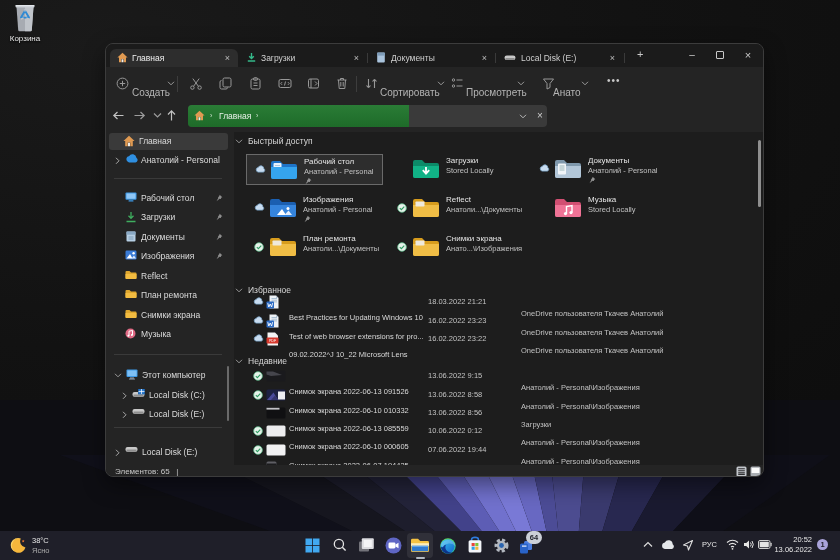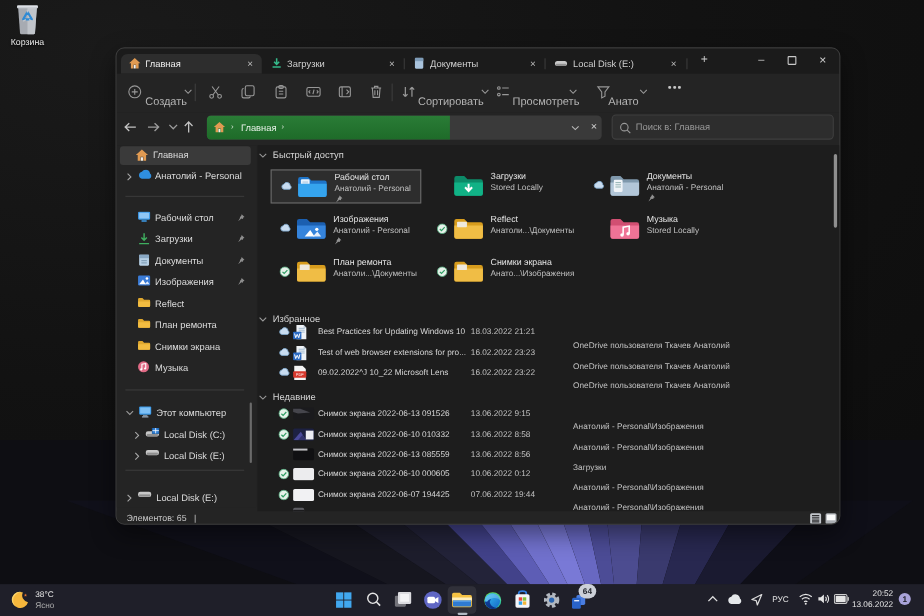--- a/index.html
+++ b/index.html
@@ -42,21 +42,21 @@
 .seched .sc svg{display:inline-block;vertical-align:0px}
 .qtile{position:absolute;width:137px;height:31px}
 .qtile .qst{position:absolute;left:8px;top:10px}
 .qtile .qfold{position:absolute;left:23px;top:3px}
 .qtile .qname{position:absolute;left:57px;top:2px;font-size:8px;color:#e4e4e4;white-space:nowrap}
 .qtile .qsub{position:absolute;left:57px;top:12px;font-size:7.5px;color:#c0c0c0;white-space:nowrap}
 .qtile .qpin{position:absolute;left:57px;top:22px;opacity:.8}
 .frow{position:absolute;left:0;width:530px;height:19px;font-size:7.5px;color:#d8d8d8}
 .frow .fst{position:absolute;left:19px;top:4px}
 .frow .fico{position:absolute;left:32px;top:2px}
-.frow .fname{position:absolute;left:55px;top:4px;white-space:nowrap;width:137px;overflow:hidden}
+.frow .fname{position:absolute;left:55px;top:20px;white-space:nowrap;width:137px;overflow:hidden}
 .frow .fdate{position:absolute;left:194px;top:4px;color:#c2c2c2}
 .frow .floc{position:absolute;left:287px;top:16px;color:#c2c2c2;white-space:nowrap}
 #statusbar{position:absolute;left:0;top:421px;width:659px;height:13px;background:#242424;font-size:8px;color:#c8c8c8}
 #vscroll{position:absolute;right:3px;top:8px;width:3px;height:67px;background:#8f8f8f;border-radius:2px}
 #sscroll{position:absolute;left:121px;top:234px;width:2px;height:55px;background:#6a6a6a;border-radius:2px}
 
 #taskbar{position:absolute;left:0;top:531px;width:840px;height:29px;background:#1f1f29}
 #weather{position:absolute;left:8px;top:533px;height:25px}
 #wtxt1{position:absolute;left:32px;top:536px;font-size:7.5px;color:#e8e8e8}
 #wtxt2{position:absolute;left:32px;top:546px;font-size:7.5px;color:#ababab}
@@ -263,27 +263,20 @@
       <span class="crumb" style="left:22px;font-size:7px;color:#cfe2cf">›</span>
       <span class="crumb" style="left:31px">Главная</span>
       <span class="crumb" style="left:68px;font-size:7px;color:#cfe2cf">›</span>
       <span class="crumb" style="left:331px;top:9px;height:auto;line-height:normal">
           <svg width="8" height="5" viewBox="0 0 8 5">
             <path d="M1 0.8 L4 3.8 L7 0.8" stroke="#b9b9b9" stroke-width="1" fill="none"></path>
           </svg>
         </span>
       <span class="crumb" style="left:349px;color:#cdcdcd;font-size:10px">×</span>
     </div>
-    <div id="search">
-      <svg style="position:absolute;left:6px;top:6px" width="11" height="11" viewBox="0 0 11 11">
-          <circle cx="4.6" cy="4.6" r="3.4" stroke="#9a9a9a" stroke-width="1" fill="none"></circle>
-          <path d="M7.2 7.2 L10 10" stroke="#9a9a9a" stroke-width="1"></path>
-        </svg>
-      <span style="position:absolute;left:21px">Поиск в: Главная</span>
-    </div>
   </div>
   <div id="sidebar">
     <div class="sitem" style="top:1px;background:#3a3a3a">
       <span class="sic" style="left:14px">
           <svg width="12" height="12" viewBox="0 0 11 11">
             <path d="M5.5 0.8 L10.6 5.4 L9 5.4 L9 10.2 L6.7 10.2 L6.7 6.9 L4.3 6.9 L4.3 10.2 L2 10.2 L2 5.4 L0.4 5.4 Z" fill="#e09a52"></path>
             <path d="M4.6 10.2 L4.6 7.2 L6.4 7.2 L6.4 10.2 Z" fill="#f5f0ea"></path>
           </svg>
         </span>
       <span class="slbl" style="left:30px">Главная</span>

